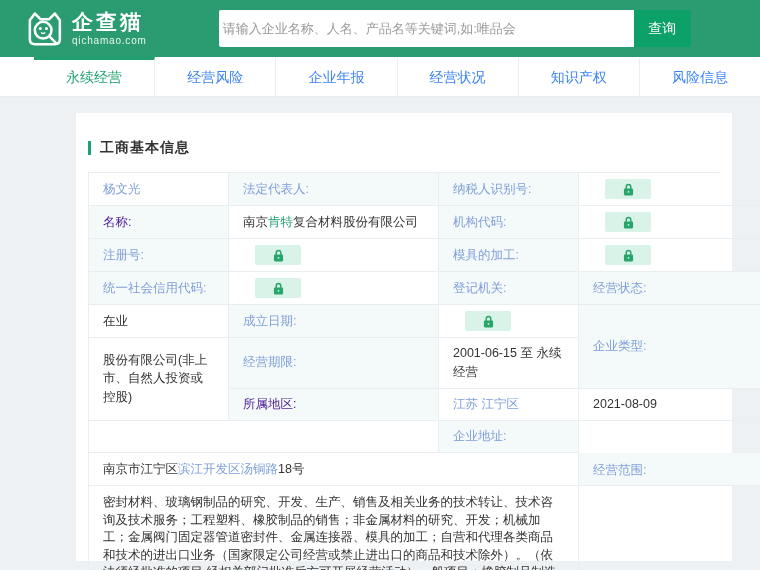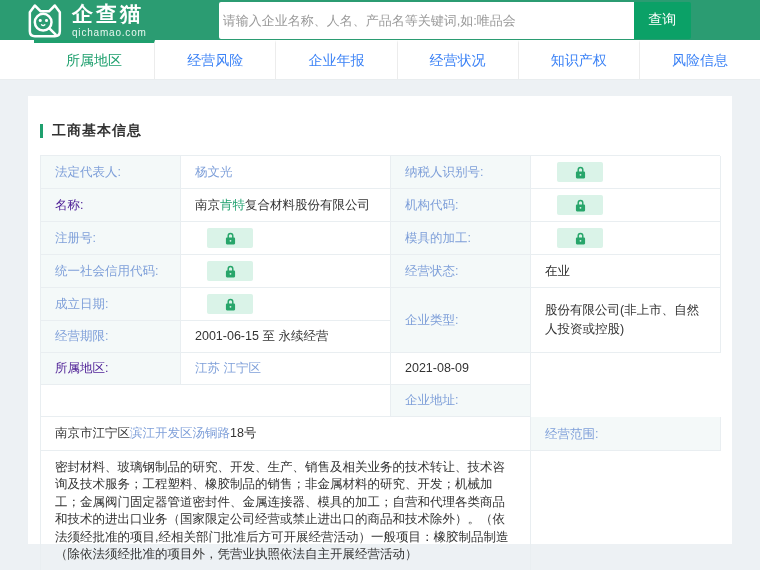--- a/index.html
+++ b/index.html
@@ -1,21 +1,21 @@
 <!DOCTYPE html>
 <html><head>
 <meta charset="utf-8">
 <style>
   * { margin:0; padding:0; box-sizing:border-box; }
   html,body { width:760px; height:570px; overflow:hidden;
     font-family:"Liberation Sans","DejaVu Sans",sans-serif; }
   body { background:#edf1f4; }
 
   
-  .header { height:40px; background:#2b9c72; display:flex; align-items:center; padding:0 24px; }
+  .header { height:57px; background:#2b9c72; display:flex; align-items:center; padding:0 24px; }
   .logo { display:flex; align-items:center; gap:8px; cursor:pointer; }
   .brand-txt { display:flex; flex-direction:column; }
   .brand-cn { font-size:21px; font-weight:bold; color:#fff; letter-spacing:3px; line-height:1; }
   .brand-domain { font-size:10px; color:#e8f7f0; letter-spacing:.8px; margin-top:3px; }
   .searchbar { display:flex; margin-left:72px; flex:1; max-width:472px; }
   .search-input { flex:1; height:37px; border:none; outline:none; padding:0 4px;
     font-size:13px; border-radius:2px 0 0 2px; color:#333; }
   .search-input::placeholder { color:#999; }
   .search-btn { width:57px; height:37px; background:#0ba167; color:#fff; border:none;
     font-size:14px; cursor:pointer; border-radius:0 2px 2px 0; }
@@ -23,21 +23,21 @@
   
   .tabbar { height:40px; background:#fff; display:flex; padding-left:34px;
     border-bottom:1px solid #e9edef; }
   .tab { flex:1; display:flex; align-items:center; justify-content:center; font-size:14px;
     color:#3b82f6; border-top:3px solid transparent; border-right:1px solid #ececec;
     cursor:pointer; height:100%; }
   .tab:last-child { border-right:none; }
   .tab.active { color:#1fa06e; border-top-color:#1fa06e; }
 
   
-  .main { height:473px; padding:16px 28px 0; }
+  .main { height:473px; padding:16px 28px 0;margin-left:48px; }
   .card { background:#fff; height:448px; padding:26px 12px 0; }
   .section-head { display:flex; align-items:center; gap:9px; margin-bottom:15px; }
   .section-bar { width:3px; height:14px; background:#1fa06e; }
   .section-title { font-size:14px; font-weight:bold; color:#333; letter-spacing:1px; }
 
   
   .grid { display:grid; grid-template-columns:140px 210px 140px 190px;
     border-top:1px solid #e9eef1; border-left:1px solid #e9eef1; font-size:12.5px; }
   .cell { border-right:1px solid #e9eef1; border-bottom:1px solid #e9eef1;
     padding:6px 14px; display:flex; align-items:center; min-height:32px; line-height:1.5; }
@@ -74,42 +74,42 @@
       <span class="brand-domain">qichamao.com</span>
     </div>
   </div>
   <div class="searchbar">
     <input class="search-input" placeholder="请输入企业名称、人名、产品名等关键词,如:唯品会" style="">
     <button class="search-btn">查询</button>
   </div>
 </div>
 
 <div class="tabbar">
-  <div class="tab active">所属地区</div>
+  <div class="tab active">永续经营</div>
   <div class="tab">经营风险</div>
   <div class="tab">企业年报</div>
   <div class="tab">经营状况</div>
   <div class="tab">知识产权</div>
   <div class="tab">风险信息</div>
 </div>
 
 <div class="main">
   <div class="card">
 
     <div class="section-head">
       <span class="section-bar"></span>
       <span class="section-title">工商基本信息</span>
     </div>
 
     <div class="grid">
 
+      <div class="cell val">
+        <a class="link">杨文光</a>
+      </div>
       <div class="cell lbl">法定代表人:</div>
-      <div class="cell val">
-        <a class="link">杨文光</a>
-      </div>
       <div class="cell lbl">纳税人识别号:</div>
       <div class="cell val">
         <span class="lock-pill">
           <svg width="11" height="13" viewBox="0 0 12 14">
               <path d="M3.5 6.5 V4 a2.5 2.5 0 0 1 5 0 V6.5" fill="none" stroke="#27a56a" stroke-width="1.6"></path>
               <rect x="1" y="6" width="10" height="7.5" rx="1.2" fill="#27a56a"></rect>
               <circle cx="6" cy="9.5" r="1" fill="#daf3e8"></circle>
             </svg>
         </span>
       </div>
@@ -153,20 +153,21 @@
       <div class="cell lbl">统一社会信用代码:</div>
       <div class="cell val">
         <span class="lock-pill">
           <svg width="11" height="13" viewBox="0 0 12 14">
               <path d="M3.5 6.5 V4 a2.5 2.5 0 0 1 5 0 V6.5" fill="none" stroke="#27a56a" stroke-width="1.6"></path>
               <rect x="1" y="6" width="10" height="7.5" rx="1.2" fill="#27a56a"></rect>
               <circle cx="6" cy="9.5" r="1" fill="#daf3e8"></circle>
             </svg>
         </span>
       </div>
+      <div class="cell lbl">登记机关:</div>
 
       <div class="cell lbl">经营状态:</div>
       <div class="cell val">在业</div>
       <div class="cell lbl">成立日期:</div>
       <div class="cell val">
         <span class="lock-pill">
           <svg width="11" height="13" viewBox="0 0 12 14">
               <path d="M3.5 6.5 V4 a2.5 2.5 0 0 1 5 0 V6.5" fill="none" stroke="#27a56a" stroke-width="1.6"></path>
               <rect x="1" y="6" width="10" height="7.5" rx="1.2" fill="#27a56a"></rect>
               <circle cx="6" cy="9.5" r="1" fill="#daf3e8"></circle>

